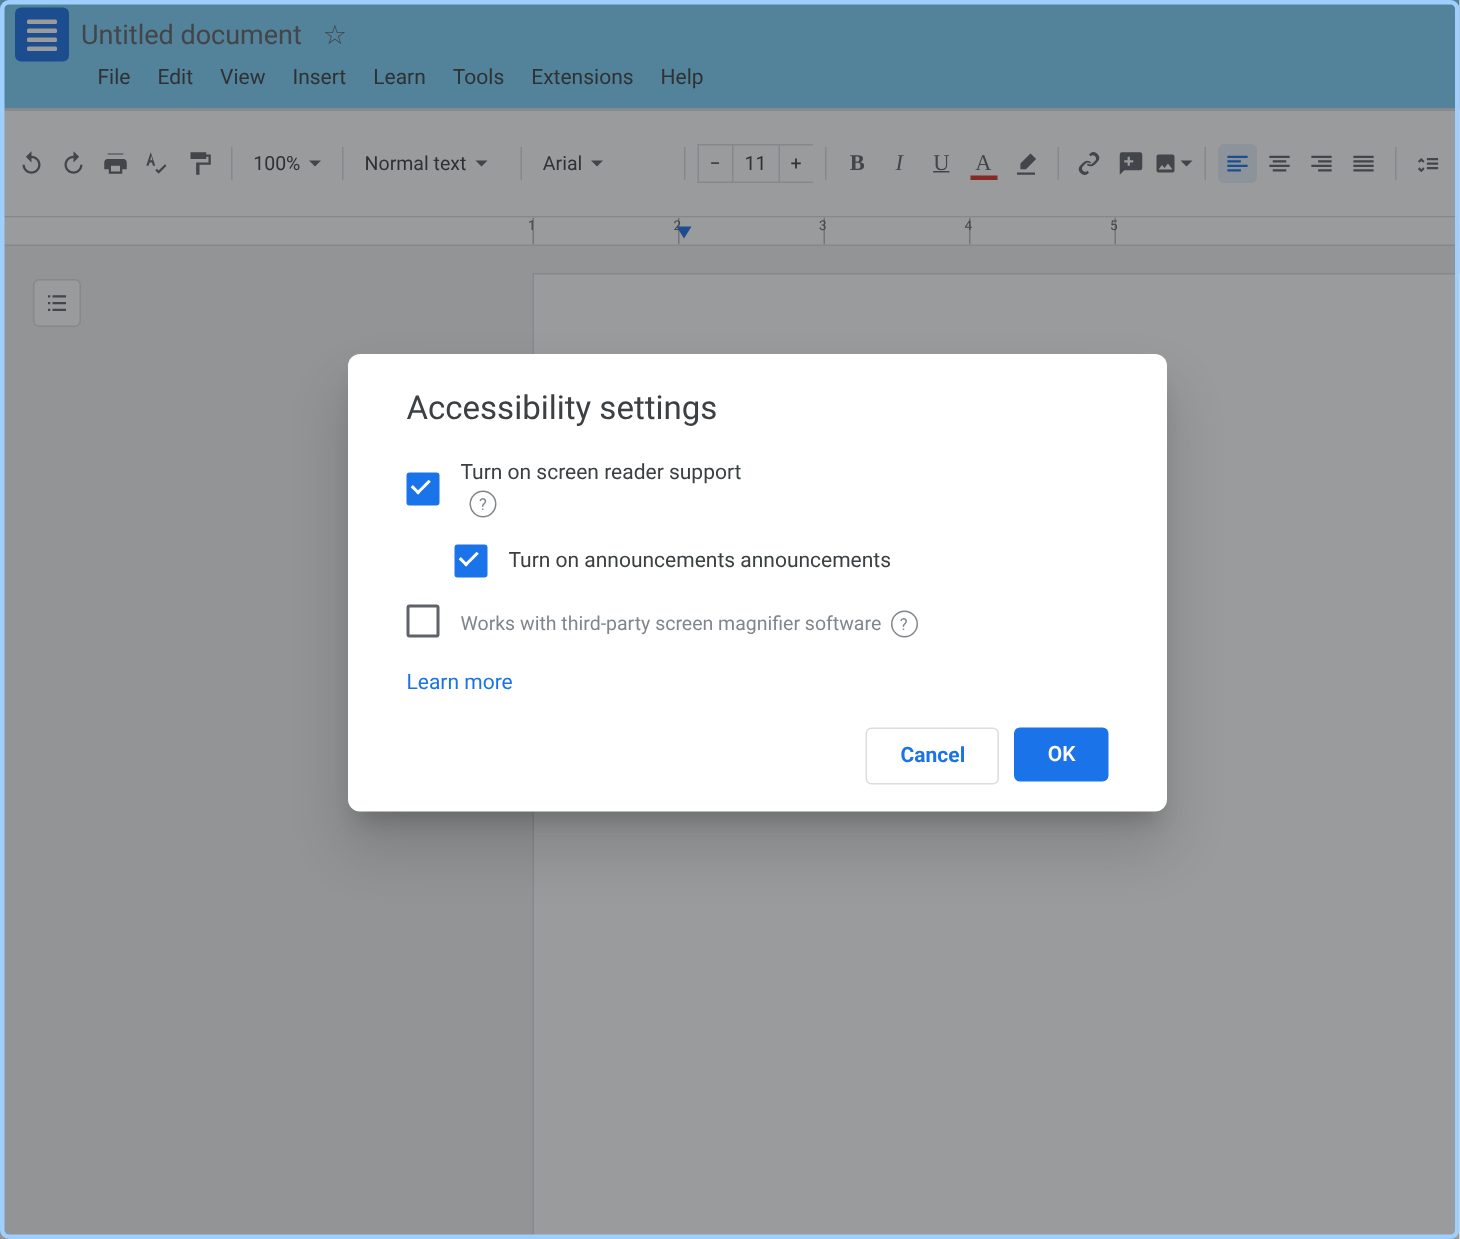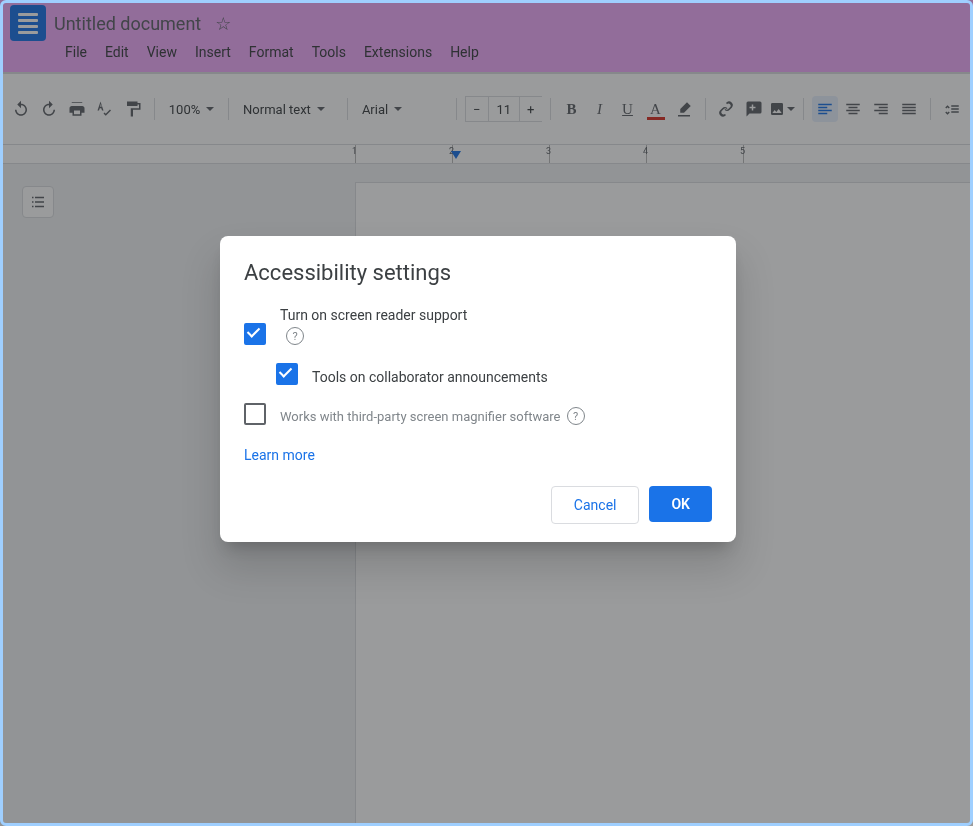--- a/index.html
+++ b/index.html
@@ -1,17 +1,17 @@
 <!DOCTYPE html>
 <html><head>
 <meta charset="utf-8">
 <style>
   html,body{margin:0;padding:0;font-family:"Google Sans",Roboto,Arial,sans-serif;background:#f1f3f4;width:973px;height:826px;overflow:hidden;position:relative}
   
-  .docs-chrome{background:#f0abfc;border-bottom:1px solid #dadce0}
+  .docs-chrome{background:#7dd3fc;border-bottom:1px solid #dadce0}
   .title-row{display:flex;align-items:center;height:34px;padding:6px 10px 0 10px}
   .docs-logo{width:36px;height:36px;background:#1a73e8;border-radius:4px;display:flex;flex-direction:column;justify-content:center;align-items:center;margin-right:8px}
   .docs-logo span{width:20px;height:3px;background:#fff;border-radius:1px;margin:1.5px 0}
   .doc-title{font-size:18px;color:#5f6368;margin-right:14px}
   .star-icon{color:#5f6368;font-size:18px}
   .menu-row{display:flex;align-items:flex-start;height:30px;padding:0 0 2px 56px;font-size:14px;color:#3c4043}
   .menu-row div{padding:4px 9px;border-radius:4px;cursor:pointer}
   
   .toolbar{height:36px;background:#fff;border-top:1px solid #dadce0;border-bottom:1px solid #dadce0;display:flex;align-items:center;padding:17px 8px;font-size:13px;color:#3c4043;gap:2px}
   .tb-sep{width:1px;height:22px;background:#dadce0;margin:0 6px}
@@ -34,33 +34,33 @@
   .ruler-seg::before{content:attr(data-n);position:absolute;left:-4px;top:1px}
   .indent-marker{position:absolute;left:451px;top:6px;width:0;height:0;border-left:5px solid transparent;border-right:5px solid transparent;border-top:8px solid #1a73e8}
   
   .canvas-area{position:relative;background:#f1f3f4;height:724px}
   .page{position:absolute;left:355px;top:18px;width:816px;background:#fff;border:1px solid #dadce0;height:1056px}
   .placeholder{position:absolute;left:96px;top:96px;color:#80868b;font-size:15px;font-style:italic;font-family:Arial}
   .placeholder .cursor{display:inline-block;width:1px;height:18px;background:#000;vertical-align:middle;margin-right:2px}
   .outline-btn{position:absolute;left:22px;top:22px;width:30px;height:30px;border:1px solid #dadce0;border-radius:4px;background:#fff;display:flex;align-items:center;justify-content:center;color:#5f6368}
   
   .scrim{position:absolute;inset:0;background:rgba(32,33,36,.45)}
-  .dialog{position:absolute;left:220px;top:236px;width:468px;background:#fff;border-radius:8px;box-shadow:0 11px 15px -7px rgba(0,0,0,.2),0 24px 38px 3px rgba(0,0,0,.14);padding:24px 24px 18px}
+  .dialog{position:absolute;left:232px;top:236px;width:468px;background:#fff;border-radius:8px;box-shadow:0 11px 15px -7px rgba(0,0,0,.2),0 24px 38px 3px rgba(0,0,0,.14);padding:24px 39px 18px}
   .dialog h1{margin:0 0 22px;font-size:22px;font-weight:400;color:#3c4043}
-  .opt{display:flex;align-items:flex-end;margin-bottom:18px}
+  .opt{display:flex;align-items:center;margin-bottom:18px}
   .opt.child{margin-left:32px}
   .cb{width:18px;height:18px;border:2px solid #5f6368;border-radius:2px;margin-right:14px;flex-shrink:0;position:relative;cursor:pointer;background:#fff}
   .cb.checked{background:#1a73e8;border-color:#1a73e8}
   .cb.checked::after{content:"";position:absolute;left:4px;top:0px;width:5px;height:10px;border:solid #fff;border-width:0 2.5px 2.5px 0;transform:rotate(45deg)}
   .opt-label{font-size:14px;color:#3c4043}
   .opt-desc{font-size:13px;color:#80868b;margin-top:4px;display:flex;align-items:center}
   .help-icon{display:inline-flex;width:16px;height:16px;border:1.5px solid #80868b;border-radius:50%;font-size:11px;align-items:center;justify-content:center;margin-left:6px;color:#80868b}
   .learn-more{color:#1a73e8;font-size:14px;cursor:pointer;margin-top:4px;display:inline-block}
   .dlg-buttons{display:flex;justify-content:flex-end;gap:10px;margin-top:22px}
-  .btn{height:36px;padding:0 22px;border-radius:4px;font-size:14px;font-weight:400;display:flex;align-items:center;cursor:pointer}
+  .btn{height:36px;padding:0 22px;border-radius:4px;font-size:14px;font-weight:700;display:flex;align-items:center;cursor:pointer}
   .btn-cancel{border:1px solid #dadce0;color:#1a73e8;background:#fff}
   .btn-ok{background:#1a73e8;color:#fff;font-weight:600}
   .frame{position:absolute;inset:0;box-sizing:border-box;border:3px solid #9fcfff;border-radius:6px;pointer-events:none}
 </style>
 </head>
 <body>
 
 <div class="docs-chrome">
   <div class="title-row">
     <div class="docs-logo">
@@ -70,21 +70,21 @@
         <span></span>
       </div>
     <div class="doc-title">Untitled document</div>
     <div class="star-icon">☆</div>
   </div>
   <div class="menu-row" id="menu-row">
       <div>File</div>
       <div>Edit</div>
       <div>View</div>
       <div>Insert</div>
-      <div>Format</div>
+      <div>Learn</div>
       <div>Tools</div>
       <div>Extensions</div>
       <div>Help</div>
     </div>
 </div>
 
 <div class="toolbar">
   <div class="tb-btn">
       <svg viewBox="0 0 24 24">
         <path d="M12 5V1L7 6l5 5V7c3.3 0 6 2.7 6 6s-2.7 6-6 6-6-2.7-6-6H4c0 4.4 3.6 8 8 8s8-3.6 8-8-3.6-8-8-8z"></path>
@@ -221,21 +221,21 @@
         <div>
           <div class="opt-label">Turn on screen reader support</div>
           <div class="opt-desc">
             <span class="help-icon">?</span>
           </div>
         </div>
       </div>
       <div class="opt child">
         <div class="cb checked"></div>
         <div>
-          <div class="opt-label">Tools on collaborator announcements</div>
+          <div class="opt-label">Turn on announcements announcements</div>
         </div>
       </div>
       <div class="opt">
         <div class="cb"></div>
         <div>
           <div class="opt-desc">
             <span>Works with third-party screen magnifier software</span>
             <span class="help-icon">?</span>
           </div>
         </div>

